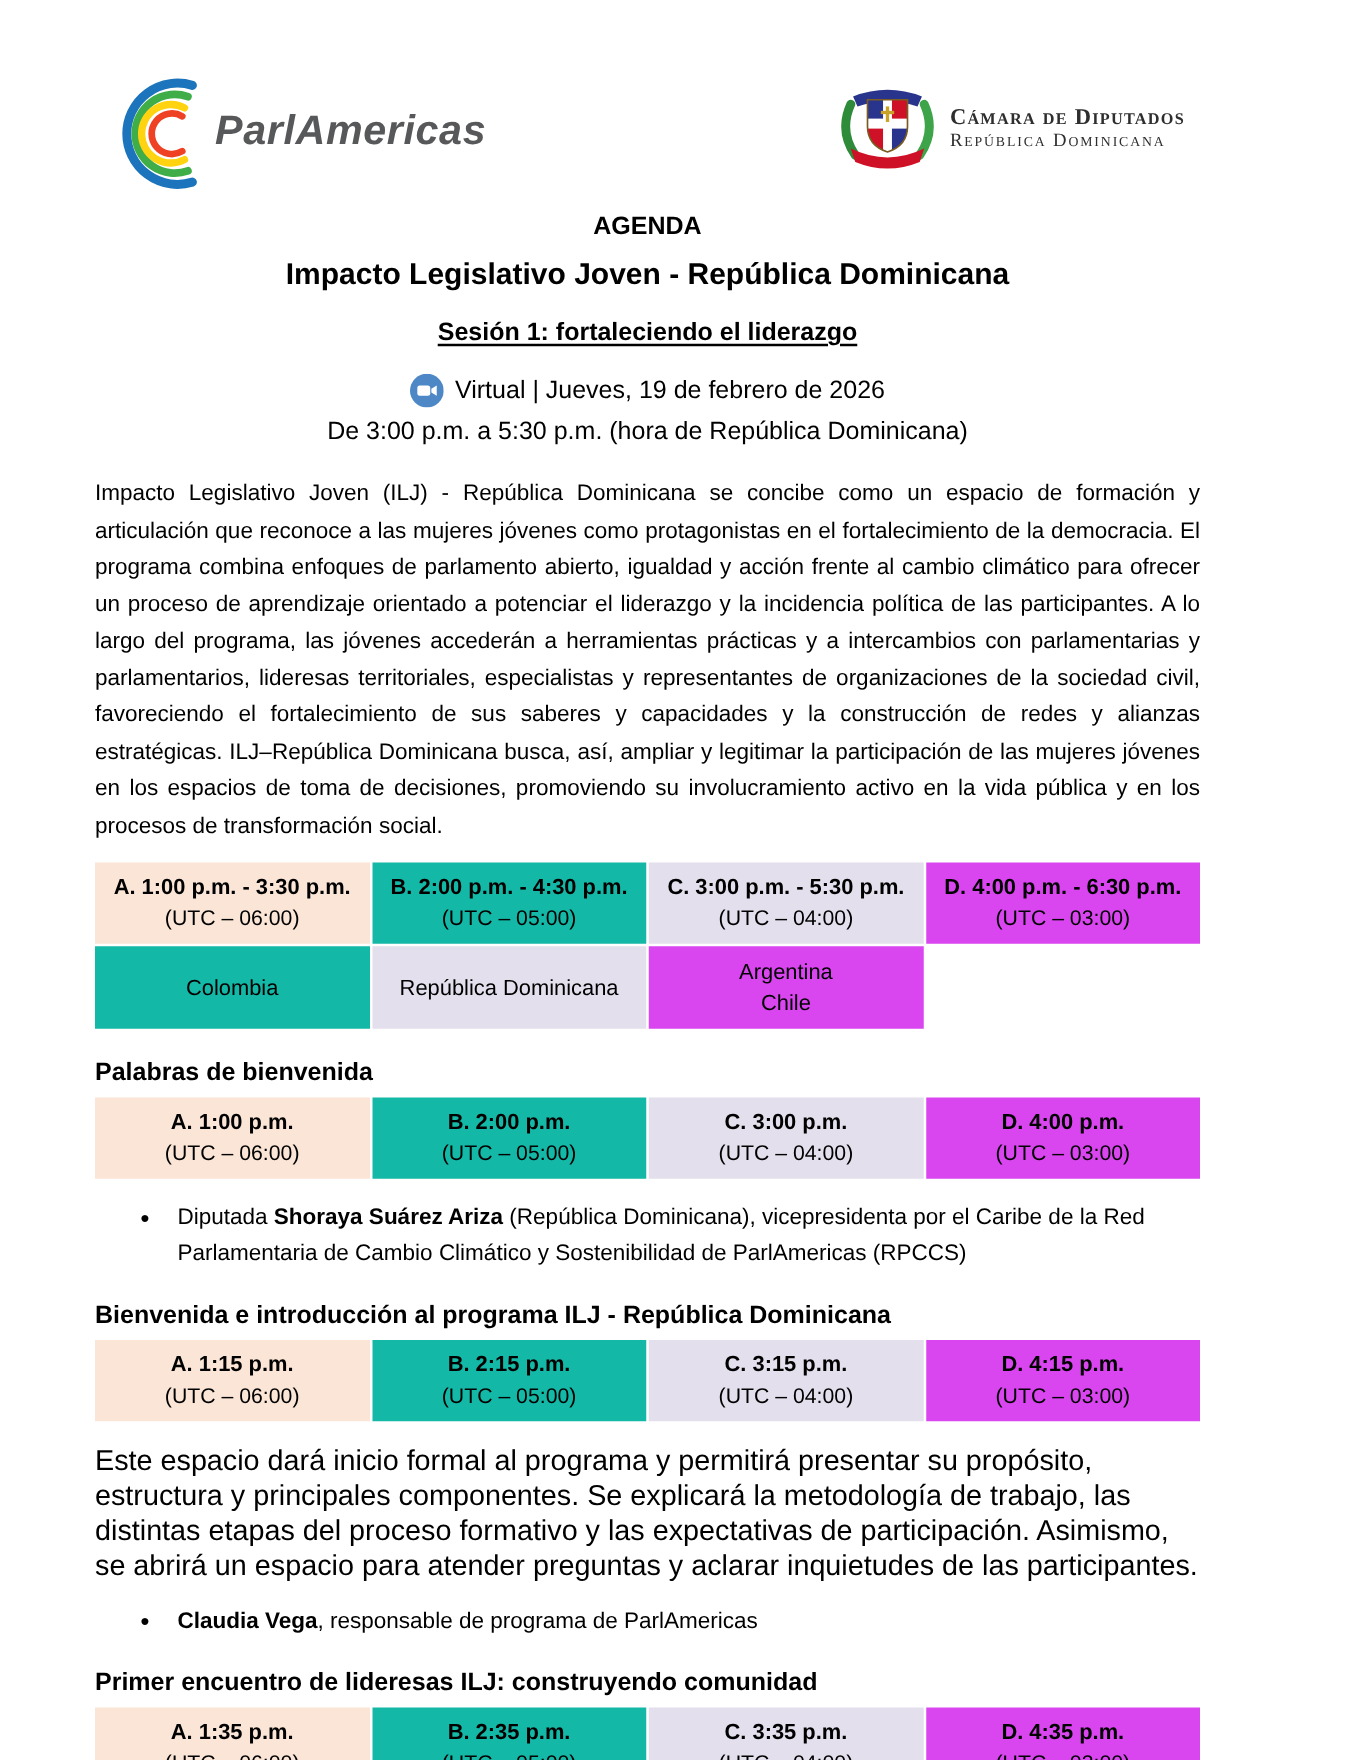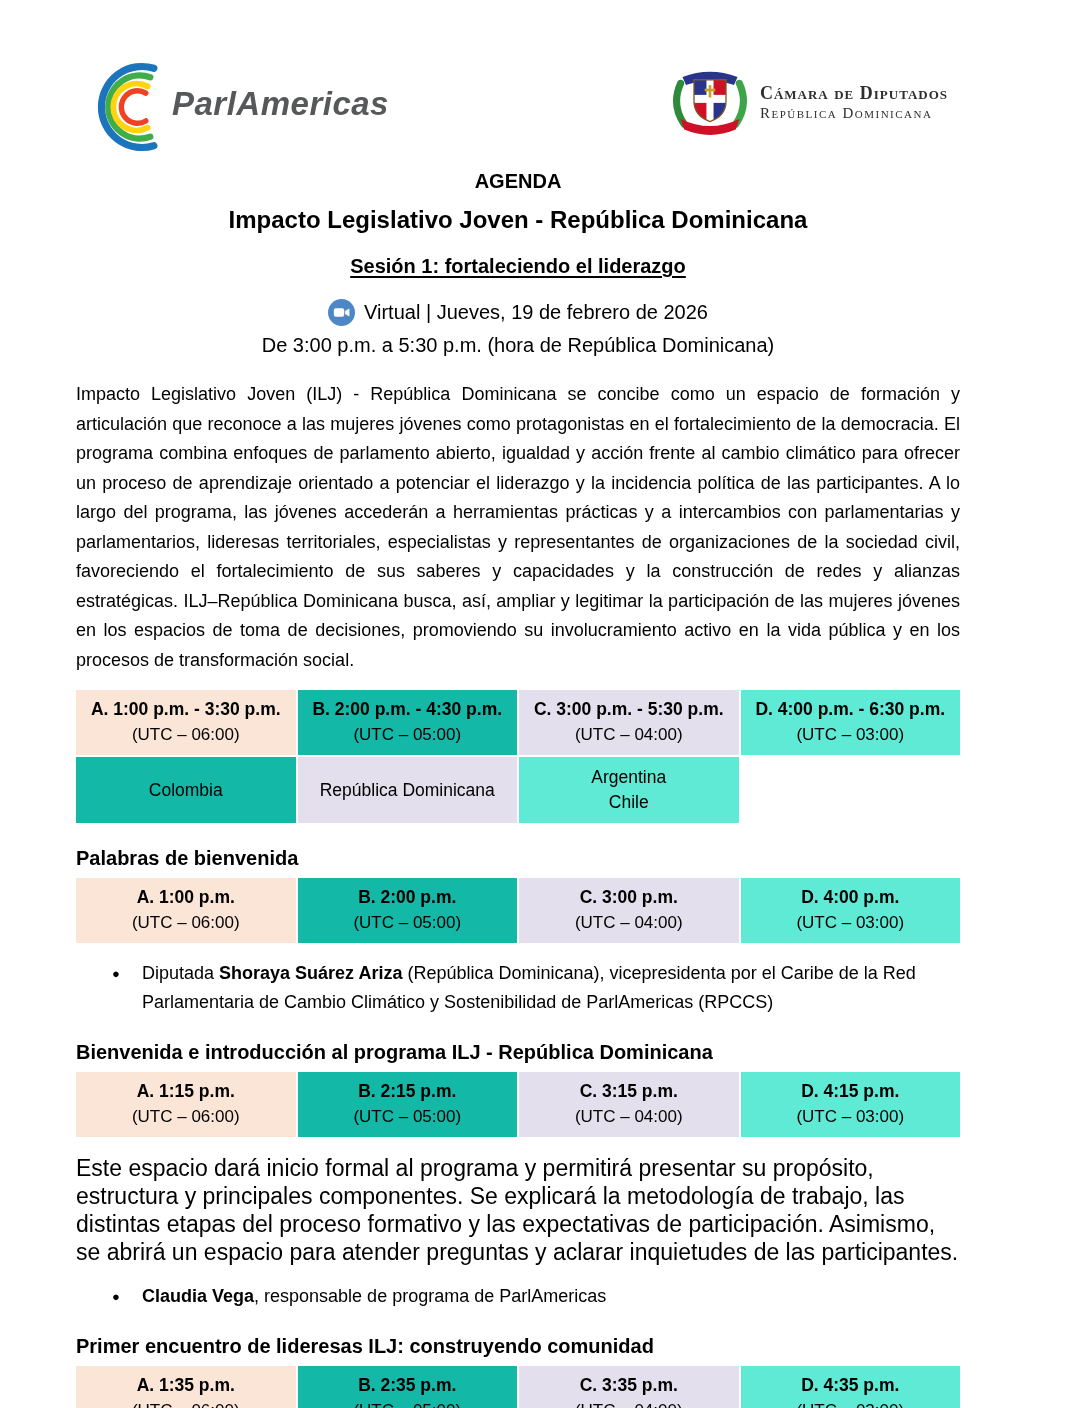--- a/index.html
+++ b/index.html
@@ -67,21 +67,21 @@
     font-size: 23px;
     line-height: 28px;
   }
 
   
   .tz-table { display: grid; grid-template-columns: repeat(4, 1fr); gap: 2px; }
   .tz-cell { text-align: center; padding: 7px 4px 8px; }
   .tz-a { background: #fbe5d6; }
   .tz-b { background: #14b8a6; }
   .tz-c { background: #e3dfec; }
-  .tz-d { background: #5eead4; }
+  .tz-d { background: #d946ef; }
   .tz-time { font-size: 17.5px; font-weight: bold; line-height: 24px; }
   .tz-utc  { font-size: 17px; line-height: 24px; margin-top: 2px; }
   .tz-country {
     font-size: 17.5px; line-height: 25px;
     display: flex; align-items: center; justify-content: center;
     white-space: pre-line;
     padding: 8px 4px;
     min-height: 56px;
   }
   .main-table { margin-top: 15px; }

